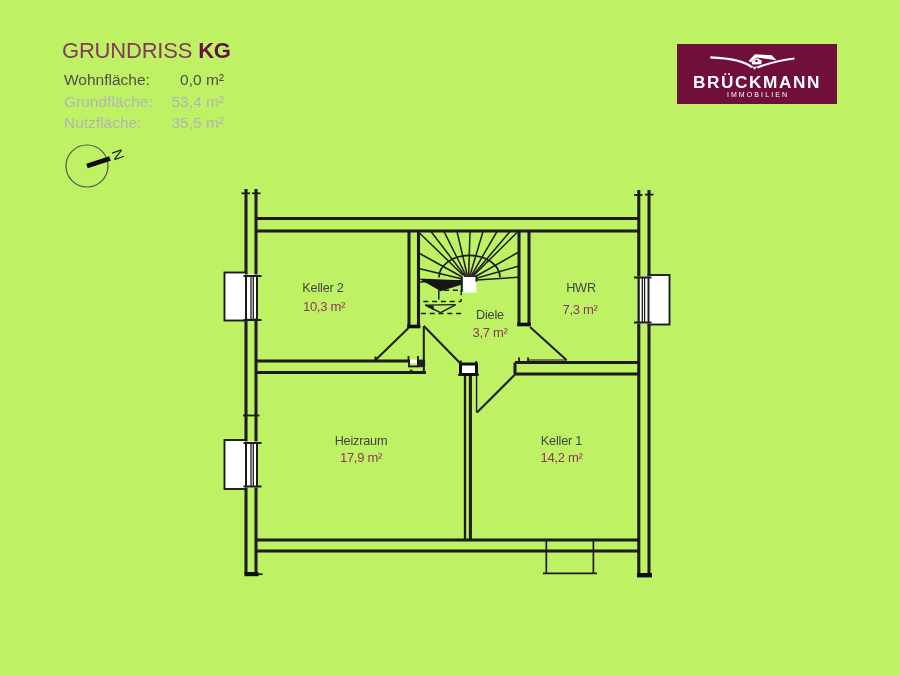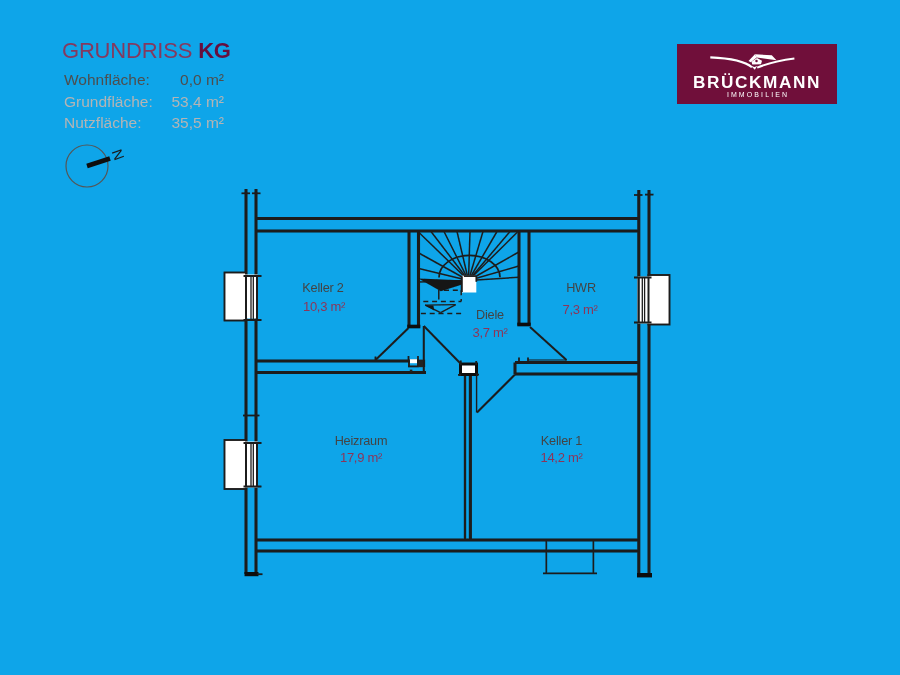--- a/index.html
+++ b/index.html
@@ -1,16 +1,16 @@
 <!DOCTYPE html>
 <html><head>
 <meta charset="utf-8">
 <style>
   html,body{margin:0;padding:0;background:#ffffff;-webkit-font-smoothing:antialiased;}
-  #page{position:relative;width:900px;height:675px;background:#0ea5e9;overflow:hidden;
+  #page{position:relative;width:900px;height:675px;background:#bef264;overflow:hidden;
         font-family:"Liberation Sans", sans-serif;}
 </style>
 </head>
 <body>
 <div id="page">
 <svg width="900" height="675" viewBox="0 0 900 675" xmlns="http://www.w3.org/2000/svg">
   <defs>
         <filter id="soft" x="-5%" y="-5%" width="110%" height="110%">
           <feGaussianBlur stdDeviation="0.5"></feGaussianBlur>
         </filter>

